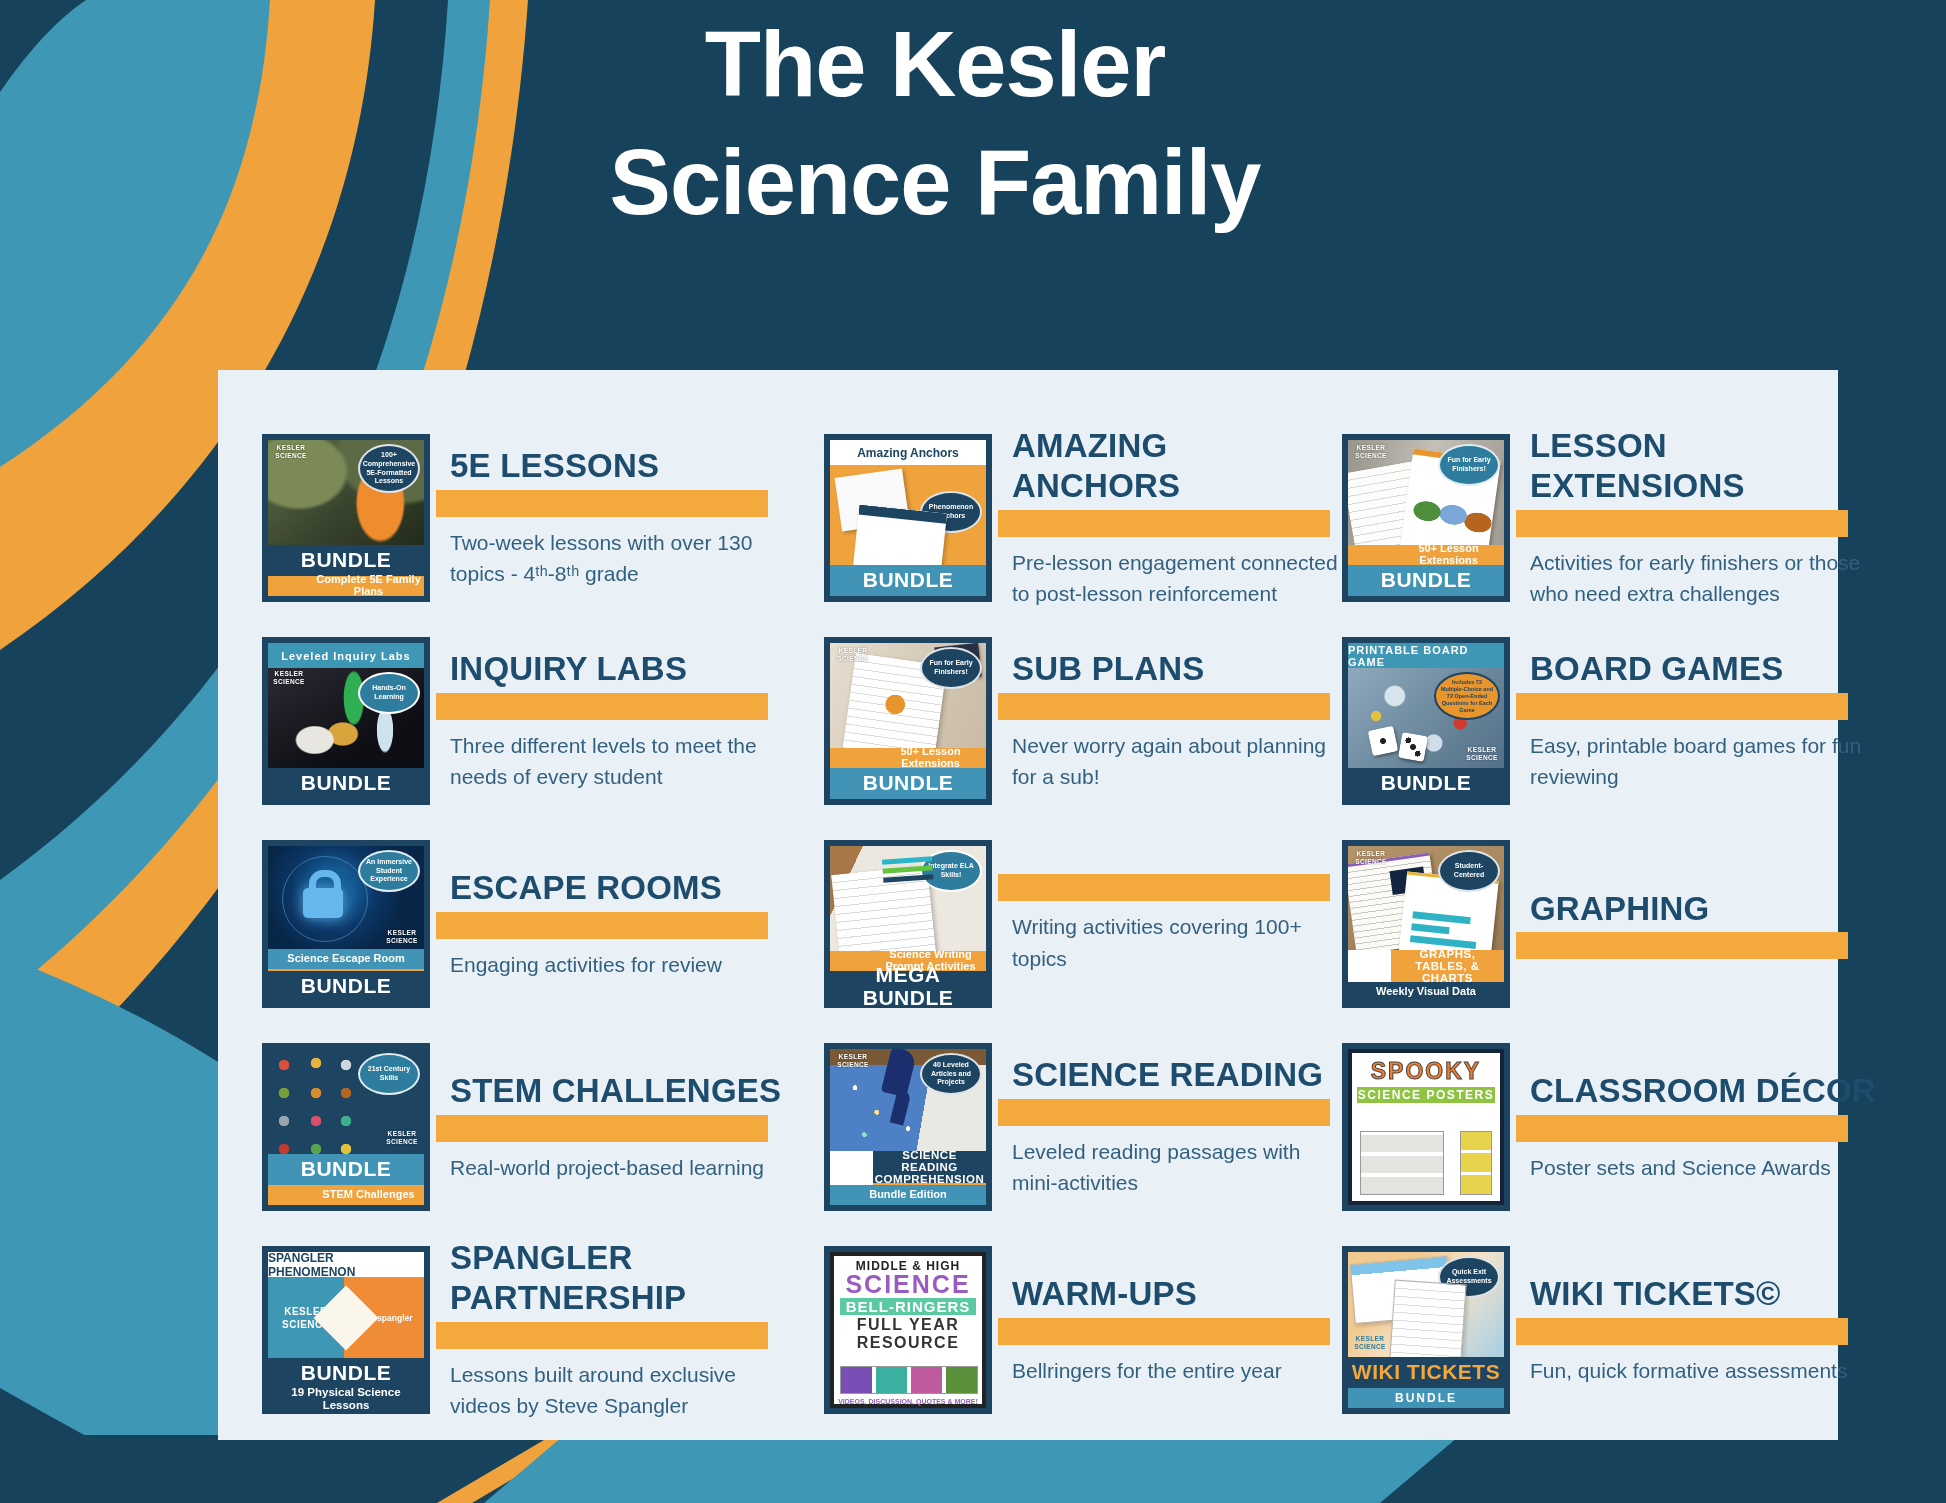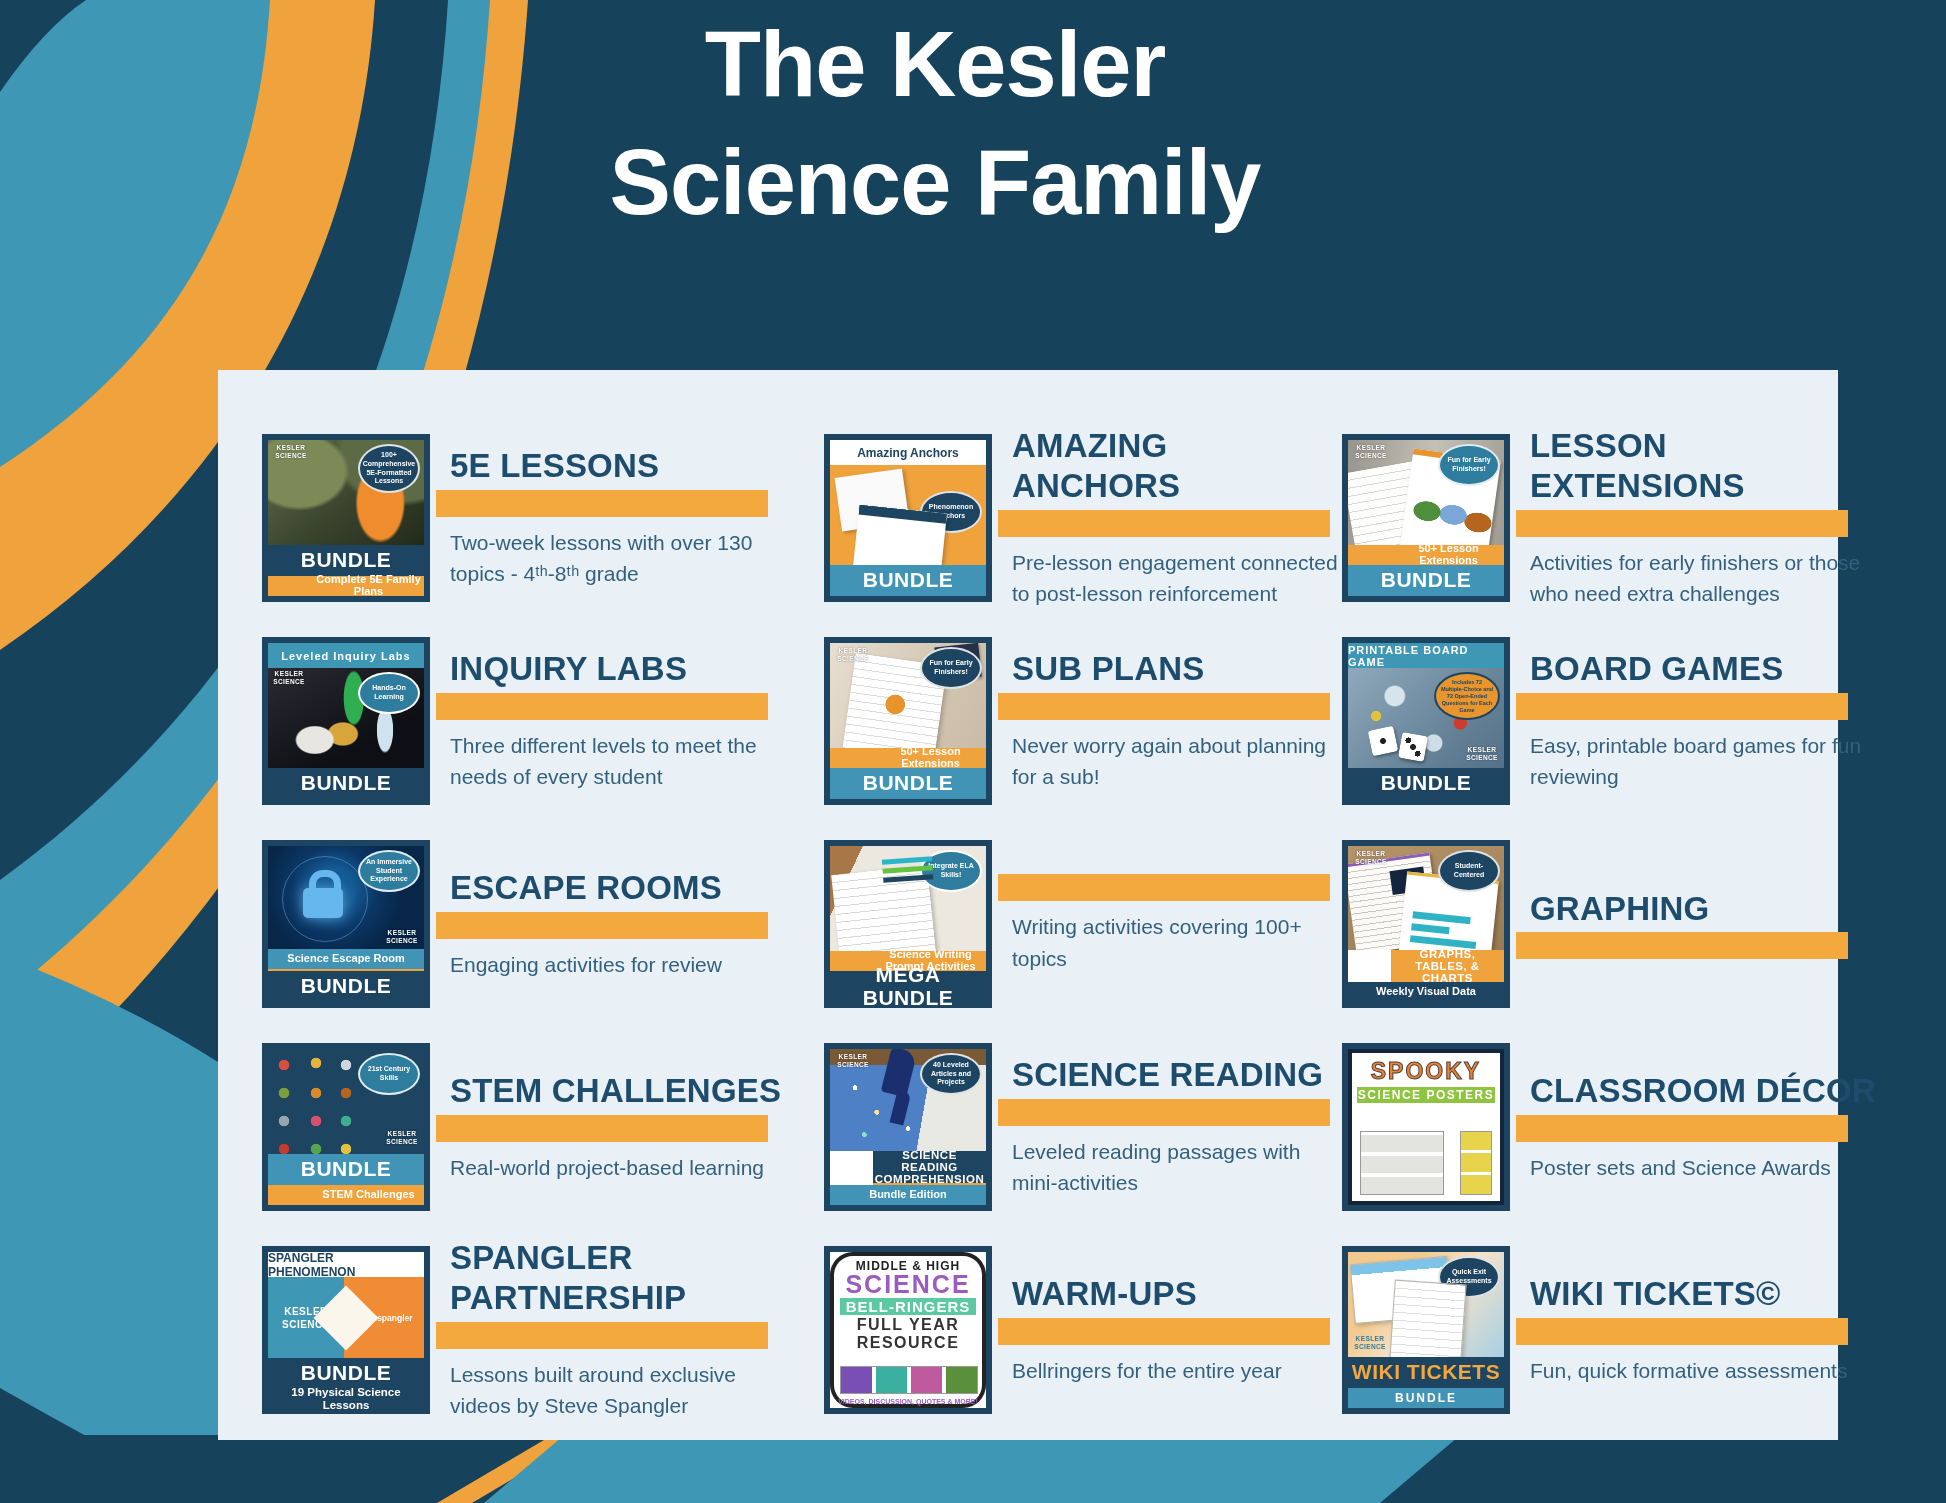--- a/index.html
+++ b/index.html
@@ -193,21 +193,21 @@
 
   .ph-spangler-partnership .photo{display:flex;}
   .ph-spangler-partnership .sp-l{flex:1;background:#3e97b4;display:flex;align-items:center;justify-content:center;
     font-size:10px;font-weight:bold;color:#fff;text-align:center;line-height:1.3;letter-spacing:.5px;}
   .ph-spangler-partnership .sp-r{flex:1;background:#ef8c35;display:flex;align-items:center;justify-content:center;
     font-size:8.5px;font-weight:bold;color:#fff;text-align:center;padding:0 2px;box-sizing:border-box;}
   .ph-spangler-partnership .sp-diamond{position:absolute;left:50%;top:50%;width:46px;height:46px;
     background:#faf6ec;transform:translate(-50%,-50%) rotate(45deg);}
   .ph-spangler-partnership .band+.band{height:19px;font-size:11.5px;}
 
-  .ph-warm-ups .photo{background:#fff;box-shadow:inset 0 0 0 4px #222;display:flex;flex-direction:column;padding-top:7px;border-radius:23px;}
+  .ph-warm-ups .photo{background:#fff;box-shadow:inset 0 0 0 4px #222;display:flex;flex-direction:column;padding-top:7px;}
   .ph-warm-ups .pl-0{text-align:center;font-size:12px;font-weight:bold;color:#222;letter-spacing:1px;}
   .ph-warm-ups .pl-1{text-align:center;font-size:25px;font-weight:bold;color:#9a5cc0;letter-spacing:2px;line-height:.95;}
   .ph-warm-ups .pl-2{margin:1px 10px 0;background:#5bc9a2;color:#fff;font-weight:bold;font-size:15px;
     text-align:center;letter-spacing:1px;}
   .ph-warm-ups .pl-3{text-align:center;font-size:16px;font-weight:bold;color:#333;letter-spacing:1.5px;margin-top:1px;}
   .ph-warm-ups .pl-4{position:absolute;left:0;right:0;bottom:3px;text-align:center;font-size:7px;
     font-weight:bold;color:#9a5cc0;}
   .ph-warm-ups .photo::after{content:"";position:absolute;left:10px;bottom:14px;width:136px;height:26px;
     border:1px solid #999;background:linear-gradient(90deg,#7a4fb5 0 23%,#fff 23% 25.6%,#3bb0a0 25.6% 48.6%,
       #fff 48.6% 51.2%,#c05a9e 51.2% 74%,#fff 74% 77%,#5a8f3b 77%);}

